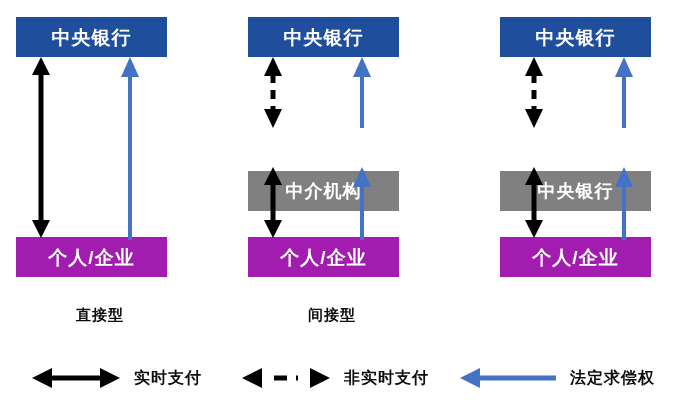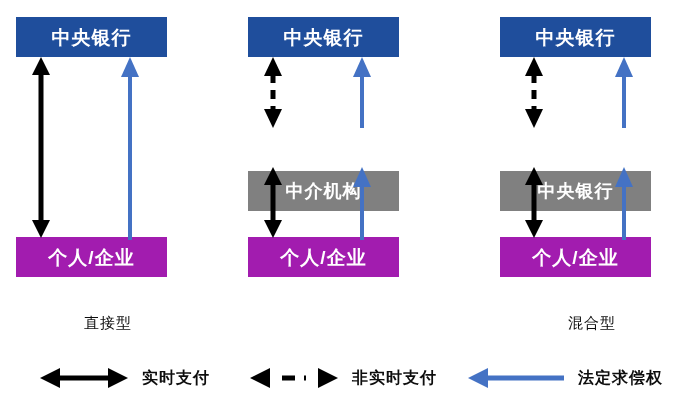--- a/index.html
+++ b/index.html
@@ -52,38 +52,36 @@
     white-space: nowrap;
   }
   .node-bank   { background: #1F4E9C; top: 17px; }
   .node-mid    { background: #808080; top: 127px; margin-top: 44px; }
   .node-user   { background: #a21caf; top: 237px; }
 
   .node-mid .node-label { font-size: 18px; }
 
   .col-type-label {
     position: absolute;
-    top: 314px;
+    top: 306px;
     width: 200px;
     text-align: center;
     font-size: 15px;
-    font-weight: normal;
+    font-weight: bold;
     color: #0d0d0d;
     letter-spacing: 1px;
-    padding-left: 8px;
   }
 
   
   #legend {
     position: absolute;
     left: 0;
     top: 352px;
     width: 646px;
     height: 52px;
-    margin-left: 8px;
   }
   .legend-item {
     position: absolute;
     top: 0;
     height: 52px;
     display: flex;
     align-items: center;
   }
   .legend-item-1 { left: 30px; }
   .legend-item-2 { left: 240px; }
@@ -171,20 +169,21 @@
         <polygon points="41,167 32,185 50,185" fill="#000000"></polygon>
         <polygon points="41,238 32,220 50,220" fill="#000000"></polygon>
       </g>
 
       <g>
         <line x1="130" y1="240" x2="130" y2="183" stroke="#4472C4" stroke-width="4"></line>
         <polygon points="130,167 121,187 139,187" fill="#4472C4"></polygon>
       </g>
     </svg>
 
+    <div class="col-type-label">间接型</div>
   </div>
 
   <div class="col col-3">
 
     <div class="node-box node-bank">
       <span class="node-label">中央银行</span>
     </div>
 
     <div class="node-box node-mid">
       <span class="node-label">中央银行</span>
@@ -212,21 +211,20 @@
         <polygon points="50,167 41,185 59,185" fill="#000000"></polygon>
         <polygon points="50,238 41,220 59,220" fill="#000000"></polygon>
       </g>
 
       <g>
         <line x1="140" y1="240" x2="140" y2="183" stroke="#4472C4" stroke-width="4"></line>
         <polygon points="140,167 131,187 149,187" fill="#4472C4"></polygon>
       </g>
     </svg>
 
-    <div class="col-type-label">混合型</div>
   </div>
 
   <div id="legend">
 
     <div class="legend-item legend-item-1">
       <svg class="legend-glyph" viewBox="0 0 92 30">
         <line x1="18" y1="15" x2="74" y2="15" stroke="#000000" stroke-width="5"></line>
         <polygon points="2,15 22,5 22,25" fill="#000000"></polygon>
         <polygon points="90,15 70,5 70,25" fill="#000000"></polygon>
       </svg>

